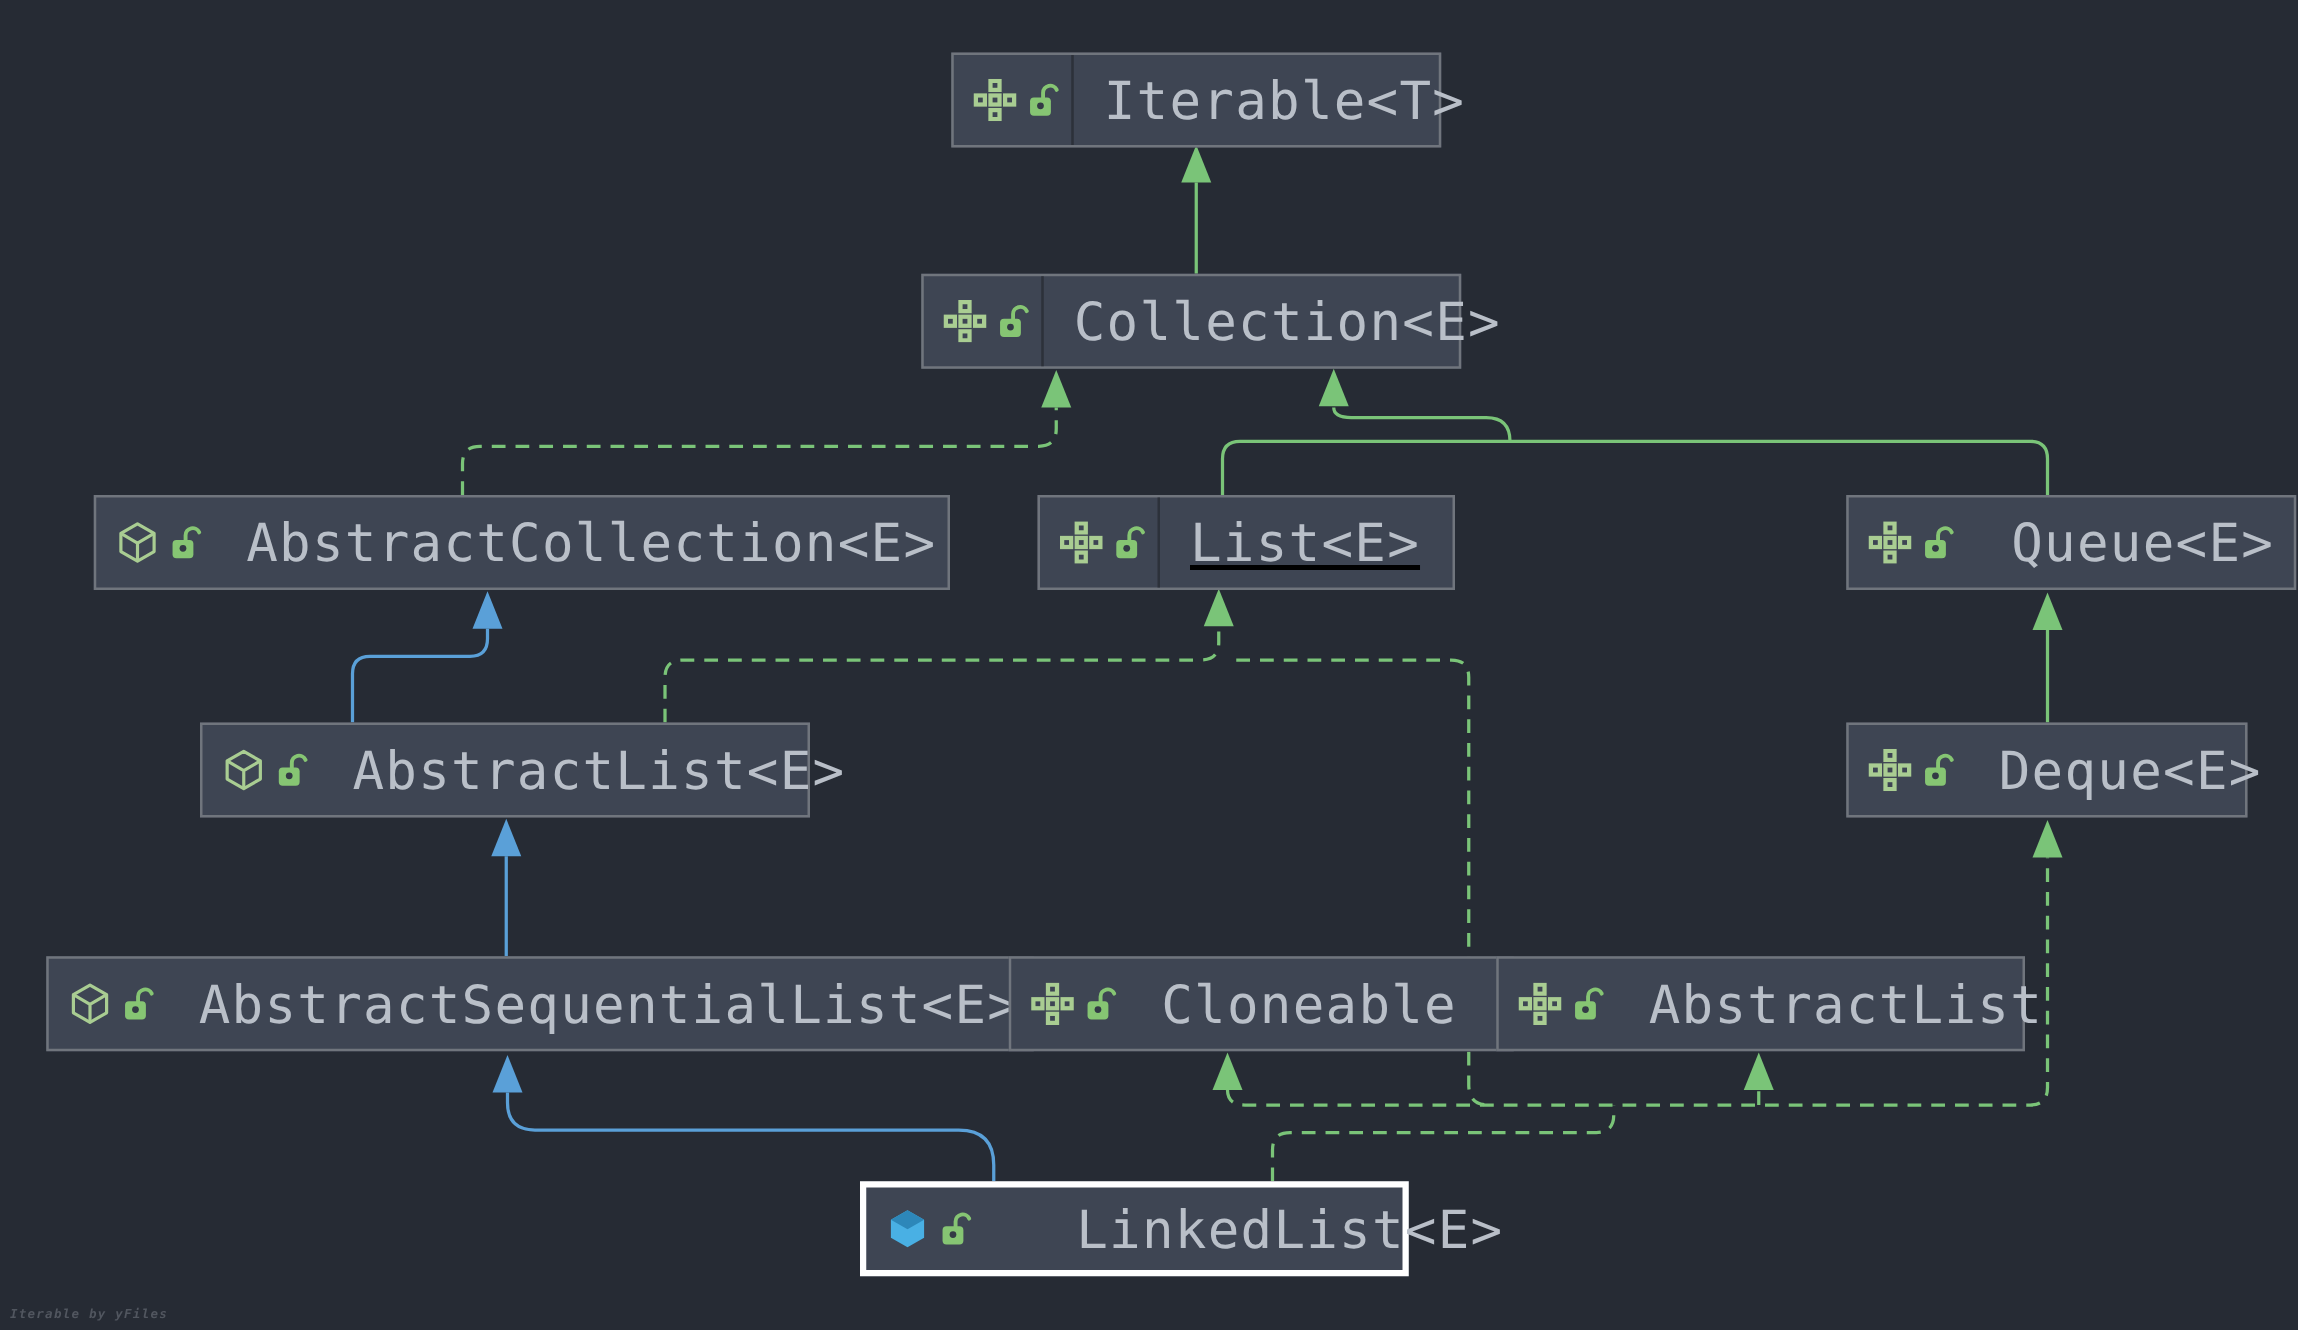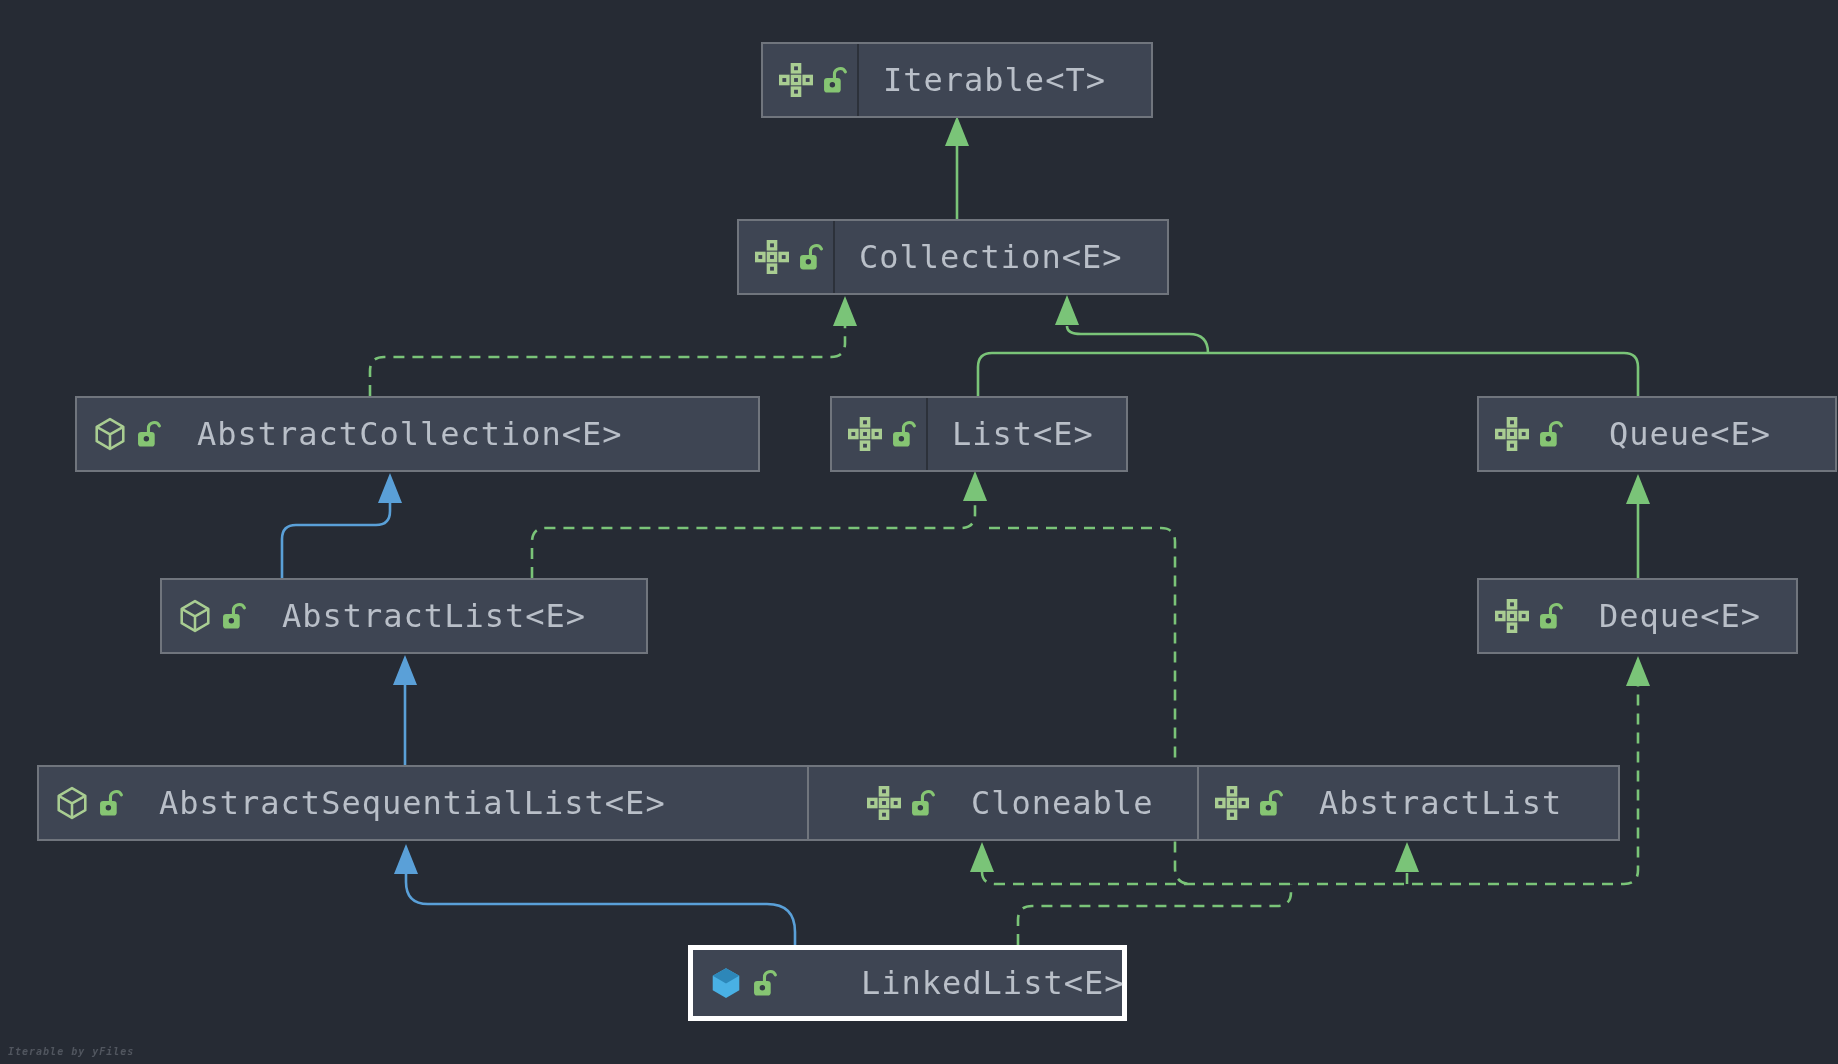--- a/index.html
+++ b/index.html
@@ -17,33 +17,33 @@
   .node.highlight{border:5px solid #ffffff;gap:48px;}
   .icons{
     display:flex;align-items:center;gap:9px;
     width:96px;min-width:96px;height:100%;box-sizing:border-box;
     padding-left:15px;
   }
   .has-divider{border-right:2px solid #2c313a;}
   .ic{width:36px;height:34px;flex:none;}
   .lock{width:25px;height:30px;flex:none;}
   .label{
-    font-size:32px;letter-spacing:1px;color:#b9bfc8;
+    font-size:42px;letter-spacing:1px;color:#b9bfc8;
     margin-left:24px;white-space:nowrap;
   }
   
   #node-iterable{left:761px;top:42px;width:392px;}
   #node-collection{left:737px;top:219px;width:432px;}
   #node-abstractcollection{left:75px;top:396px;width:685px;}
-  #node-list{left:830px;top:396px;width:298px;}
+  #node-list{left:830px;top:396px;width:334px;text-decoration:underline;}
   #node-queue{left:1477px;top:396px;width:360px;gap:10px;}
   #node-abstractlist{left:160px;top:578px;width:488px;}
   #node-deque{left:1477px;top:578px;width:321px;}
   #node-asl{left:37px;top:765px;width:790px;}
-  #node-cloneable{left:807px;top:765px;width:404px;padding-left:42px;}
+  #node-cloneable{left:807px;top:765px;width:404px;}
   #node-serializable{left:1197px;top:765px;width:423px;}
   #node-linkedlist{left:688px;top:945px;width:439px;}
   .edge-line{fill:none;stroke-width:2.6px;}
   .green{stroke:#7ac478;}
   .blue{stroke:#5aa0d8;}
   .dashed{stroke-dasharray:11 8;}
   .ah-green{fill:#7ac478;stroke:none;}
   .ah-blue{fill:#5aa0d8;stroke:none;}
   #watermark{
     position:absolute;left:8px;top:1046px;

